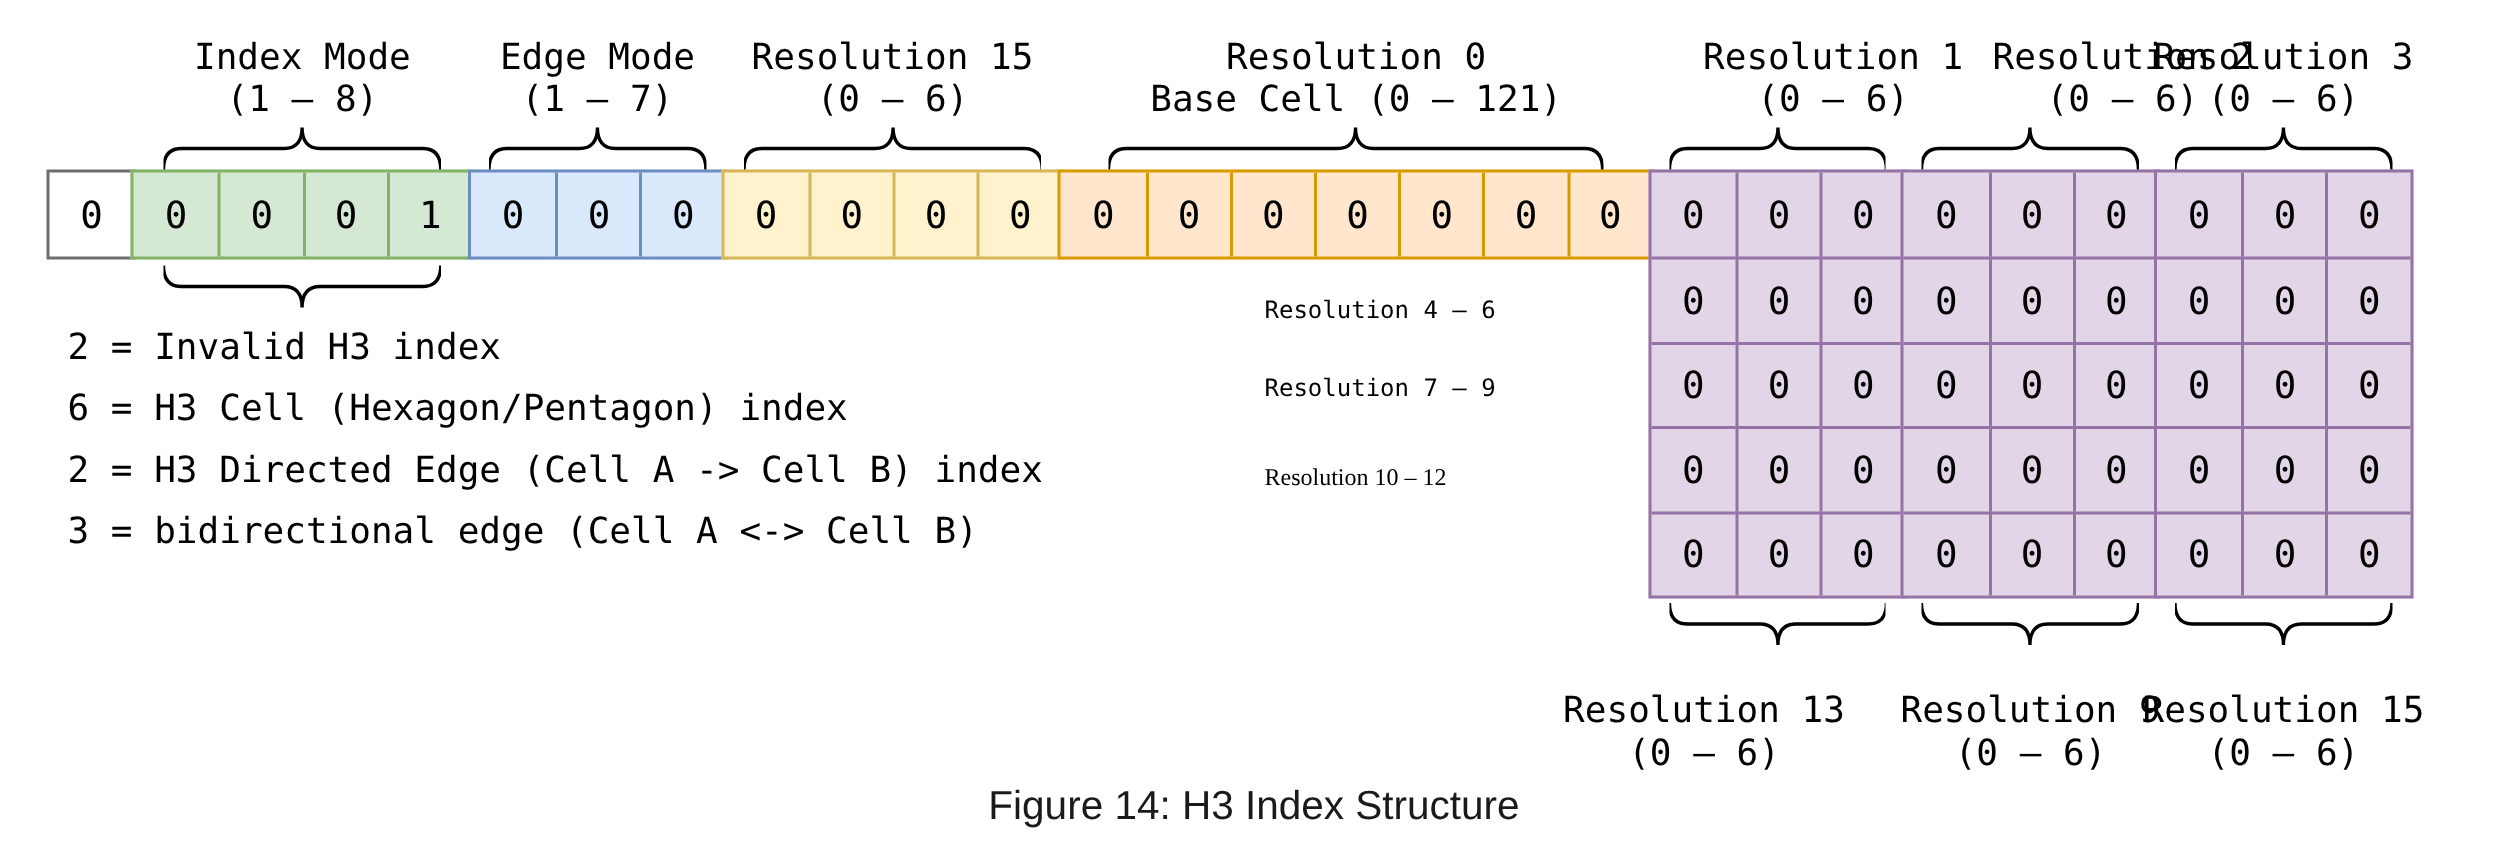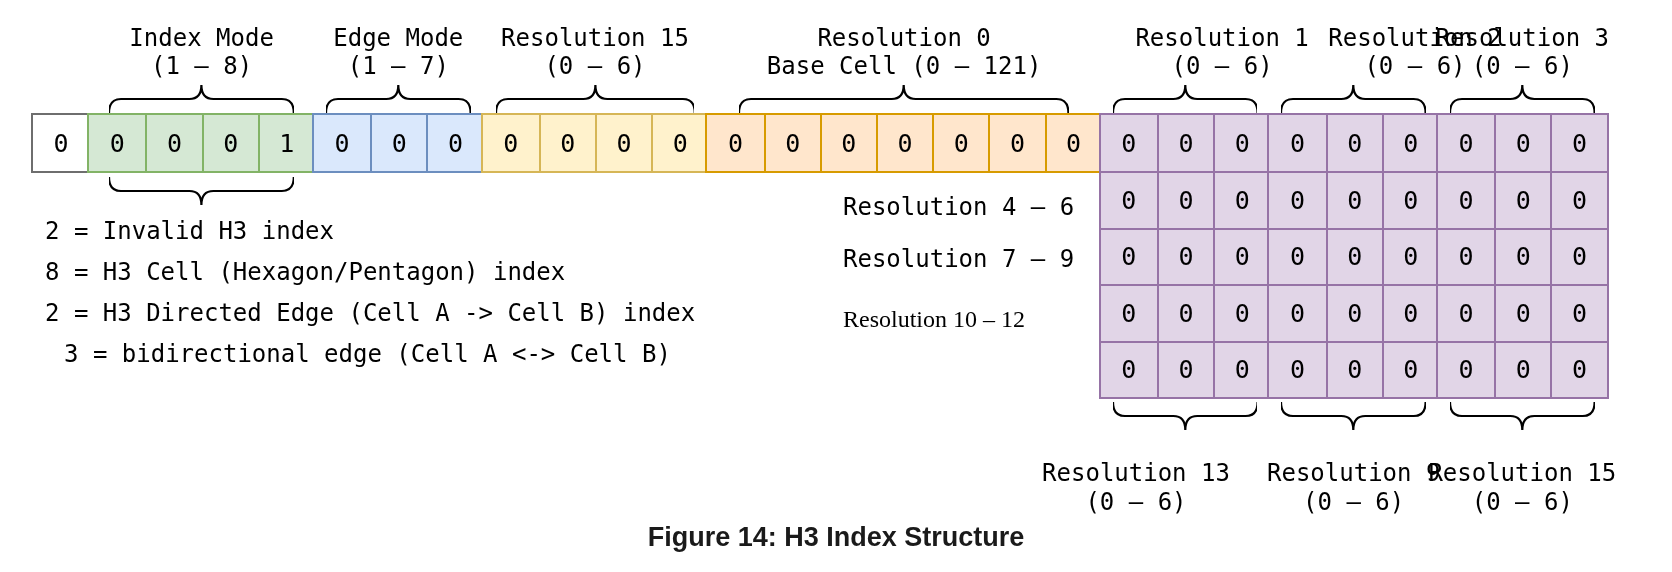--- a/index.html
+++ b/index.html
@@ -9,21 +9,21 @@
   }
   .lbl{ 
     position:absolute;top:24px;text-align:center;font-size:24px;line-height:28px;
     white-space:pre;transform:translateX(-50%);
   }
   .blbl{ 
     position:absolute;top:459px;text-align:center;font-size:24px;line-height:29px;
     white-space:pre;transform:translateX(-50%);
   }
   .rlbl{ 
-    position:absolute;left:843px;font-size:24px;line-height:28px;white-space:pre;
+    position:absolute;left:843px;font-size:16px;line-height:28px;white-space:pre;
   }
   .leg{ 
     position:absolute;left:45px;font-size:24px;line-height:28px;white-space:pre;
   }
   .cellgroup{
     position:absolute;top:113px;height:60.4px;box-sizing:border-box;
     border:2px solid #000;display:flex;
   }
   .cell{
     box-sizing:border-box;width:56.2px;height:100%;display:flex;
@@ -34,21 +34,21 @@
     border:2px solid #000;display:grid;grid-template-columns:repeat(3,56.2px);
     grid-auto-rows:56.4px;
   }
   .gcell{
     box-sizing:border-box;display:flex;align-items:center;justify-content:center;
     font-size:25px;
   }
   .brace{position:absolute;}
   .caption{
     position:absolute;top:522px;left:0;width:1672px;text-align:center;
-    font-family:"Liberation Sans",sans-serif;font-size:27px;color:#1a1a1a;font-weight:bold;
+    font-family:"Liberation Sans",sans-serif;font-size:27px;color:#1a1a1a;
   }
 </style>
 </head>
 <body>
 
 <div class="canvas">
   <div id="diagram">
       <div class="cellgroup" style="left: 31px; width: 60.2px; border-color: rgb(110, 110, 110); background: rgb(255, 255, 255);">
         <div class="cell">0</div>
       </div>
@@ -161,23 +161,23 @@
 (0 – 6)</div>
       <svg viewBox="0 0 144.60000000000014 28" class="brace" style="left: 1450px; top: 85px; width: 144.6px; height: 28px;">
         <path d="M0,28 Q0,14 12,14 L60.30000000000007,14 Q72.30000000000007,14 72.30000000000007,0 Q72.30000000000007,14 84.30000000000007,14 L132.60000000000014,14 Q144.60000000000014,14 144.60000000000014,28" fill="none" stroke="#000" stroke-width="2.2" stroke-linecap="round" stroke-linejoin="round"></path>
       </svg>
       <div class="lbl" style="left: 1522.3px;">Resolution 3
 (0 – 6)</div>
       <svg viewBox="0 0 184.8 28" class="brace" style="left: 109.2px; top: 177px; width: 184.8px; height: 28px;">
         <path d="M0,0 Q0,14 12,14 L80.4,14 Q92.4,14 92.4,28 Q92.4,14 104.4,14 L172.8,14 Q184.8,14 184.8,0" fill="none" stroke="#000" stroke-width="2.2" stroke-linecap="round" stroke-linejoin="round"></path>
       </svg>
       <div class="leg" style="top: 217px;">2 = Invalid H3 index</div>
-      <div class="leg" style="top: 258px;">8 = H3 Cell (Hexagon/Pentagon) index</div>
+      <div class="leg" style="top: 258px;">6 = H3 Cell (Hexagon/Pentagon) index</div>
       <div class="leg" style="top: 299px;">2 = H3 Directed Edge (Cell A -&gt; Cell B) index</div>
-      <div class="leg" style="top: 340px; margin-left: 19px;">3 = bidirectional edge (Cell A &lt;-&gt; Cell B)</div>
+      <div class="leg" style="top: 340px;">3 = bidirectional edge (Cell A &lt;-&gt; Cell B)</div>
       <div class="rlbl" style="top: 193px;">Resolution 4 – 6</div>
       <div class="rlbl" style="top: 245px;">Resolution 7 – 9</div>
       <div class="rlbl" style="top: 305px; font-family: Liberation Serif, serif;">Resolution 10 – 12</div>
       <svg viewBox="0 0 144.5999999999999 28" class="brace" style="left: 1112.8px; top: 402px; width: 144.6px; height: 28px;">
         <path d="M0,0 Q0,14 12,14 L60.299999999999955,14 Q72.29999999999995,14 72.29999999999995,28 Q72.29999999999995,14 84.29999999999995,14 L132.5999999999999,14 Q144.5999999999999,14 144.5999999999999,0" fill="none" stroke="#000" stroke-width="2.2" stroke-linecap="round" stroke-linejoin="round"></path>
       </svg>
       <div class="blbl" style="left: 1136px;">Resolution 13
 (0 – 6)</div>
       <svg viewBox="0 0 144.5999999999999 28" class="brace" style="left: 1281.4px; top: 402px; width: 144.6px; height: 28px;">
         <path d="M0,0 Q0,14 12,14 L60.299999999999955,14 Q72.29999999999995,14 72.29999999999995,28 Q72.29999999999995,14 84.29999999999995,14 L132.5999999999999,14 Q144.5999999999999,14 144.5999999999999,0" fill="none" stroke="#000" stroke-width="2.2" stroke-linecap="round" stroke-linejoin="round"></path>

